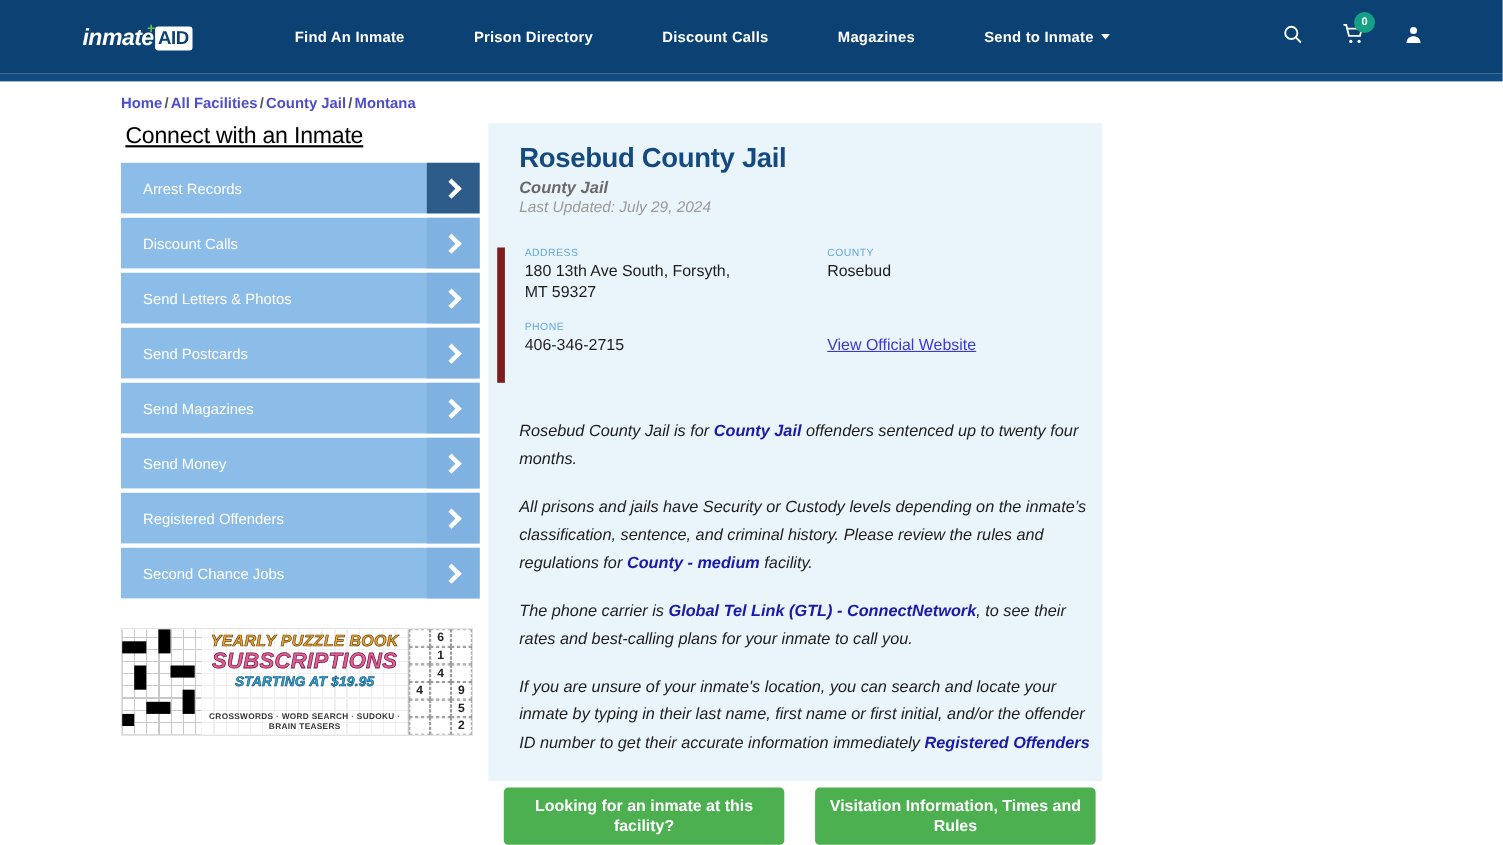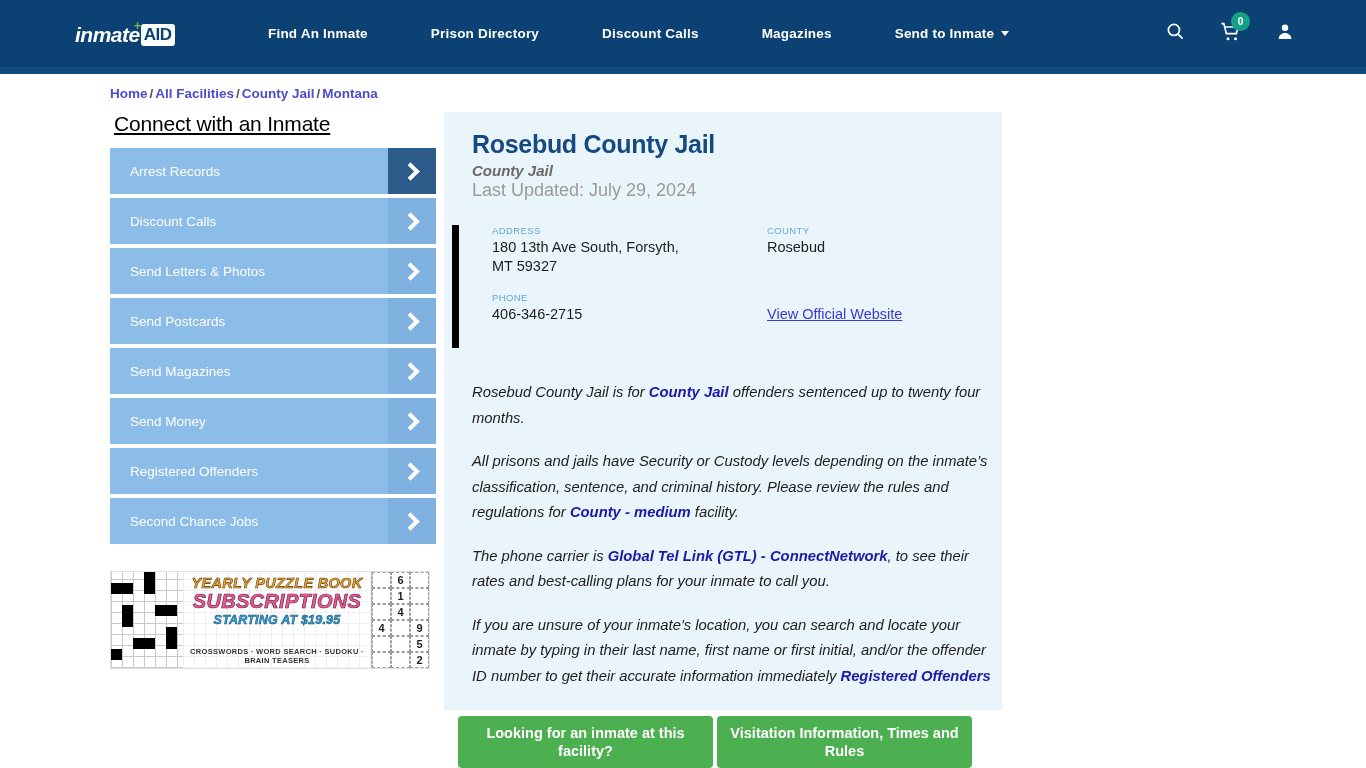--- a/index.html
+++ b/index.html
@@ -174,29 +174,29 @@
   .panel-title {
     margin: 0; padding: 18px 0 0 28px;
     font-size: 25px; font-weight: bold; color: #154a80;
     letter-spacing: -0.3px;
   }
   .panel-sub {
     margin: 3px 0 0 28px; font-size: 15px;
     font-weight: bold; font-style: italic; color: #6a6a6a;
   }
   .panel-updated {
-    margin: 1px 0 0 28px; font-size: 18px;
-    color: #9a9a9a;
+    margin: 1px 0 0 28px; font-size: 14px;
+    font-style: italic; color: #9a9a9a;
   }
 
   .info-block {
     position: absolute; left: 8px; top: 113px;
     width: 542px; height: 123px;
-    border-left: 7px solid #000000;
-    padding-left: 33px;
+    border-left: 7px solid #7f1d1d;
+    padding-left: 18px;
   }
   .info-grid {
     display: grid; grid-template-columns: 275px 1fr;
     grid-template-rows: auto auto;
   }
   .info-label {
     font-size: 9.5px; color: #62a9de; letter-spacing: 0.4px;
     text-transform: uppercase; margin-bottom: 2px;
   }
   .info-value { font-size: 14.5px; color: #1d1d1d; line-height: 19px; }
@@ -213,21 +213,21 @@
     color: #1d1d1d; line-height: 25.5px;
   }
   .body-text a, .lnk {
     color: #1a1aa8; font-weight: bold; font-style: italic;
     text-decoration: none; cursor: pointer;
   }
 
   
   .cta-row {
     position: absolute; left: 458px; top: 716px;
-    width: 545px; display: flex; gap: 4px;
+    width: 545px; display: flex; gap: 28px;
   }
   .cta {
     width: 255px; height: 52px; background: #4caf50;
     border-radius: 4px; color: #ffffff;
     font-size: 14.5px; font-weight: bold; line-height: 18px;
     display: flex; align-items: center; justify-content: center;
     text-align: center; cursor: pointer; padding: 0 8px;
   }
 </style>
 </head>

